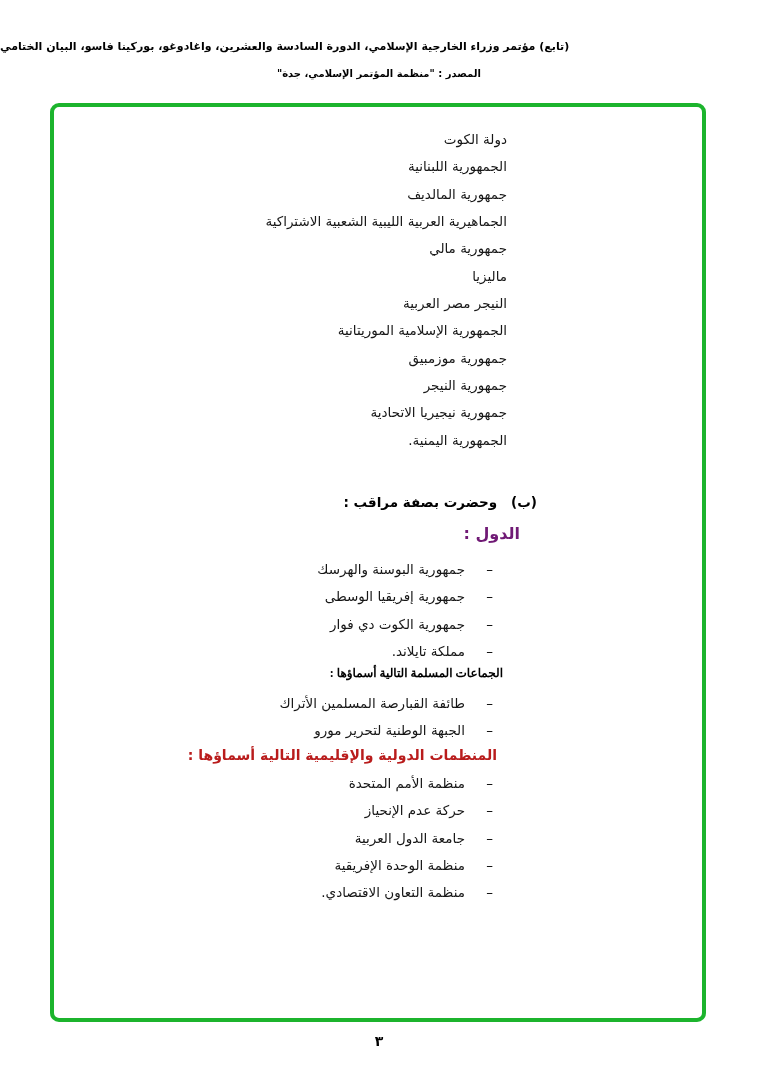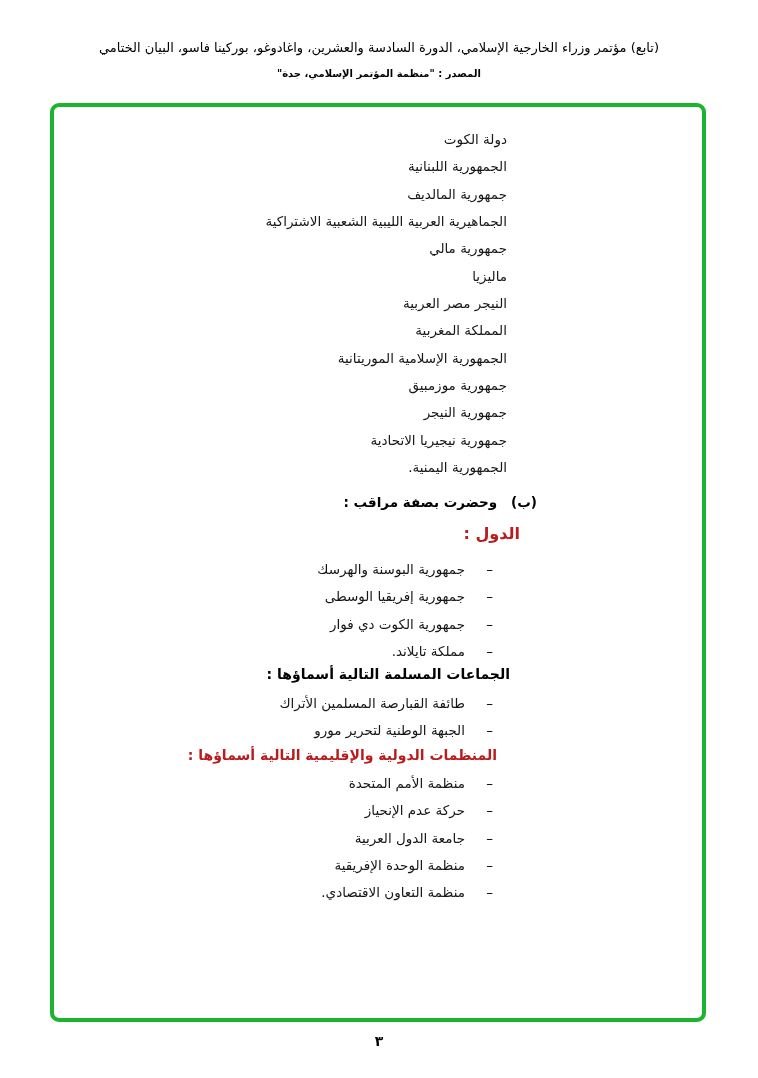--- a/index.html
+++ b/index.html
@@ -4,21 +4,21 @@
 <style>
   html,body { margin:0; padding:0; }
   body {
     width:758px; height:1078px; position:relative;
     background:#ffffff; overflow:hidden;
     font-family:"DejaVu Sans", sans-serif;
     direction:rtl; color:#161616;
   }
   .header-line1 {
     position:absolute; top:40px; left:0; right:0;
-    text-align:center; font-size:13px; font-weight:normal; color:#000;
+    text-align:left; font-size:11px; font-weight:bold; color:#000;
     letter-spacing:0;
   }
   .header-line2 {
     position:absolute; top:68px; left:0; right:0;
     text-align:center; font-size:10px; font-weight:bold; color:#000;
   }
   .frame {
     position:absolute; left:50px; top:103px;
     width:648px; height:911px;
     border:4px solid #1cb42d; border-radius:9px;
@@ -29,29 +29,29 @@
     text-align:right; font-size:13.5px; line-height:27.35px;
     white-space:nowrap;
   }
   .observer-title-row {
     position:absolute; top:494px; right:221px;
     display:flex; flex-direction:row; align-items:baseline; gap:14px;
     font-size:13.5px; font-weight:bold; color:#000; white-space:nowrap;
   }
   .states-heading {
     position:absolute; top:524px; right:238px;
-    font-size:16px; font-weight:bold; color:#b91c1c; white-space:nowrap;margin-left:25px;
+    font-size:16px; font-weight:bold; color:#701a75; white-space:nowrap;margin-left:25px;
   }
   .bullet-list { position:absolute; text-align:right; font-size:13.5px; line-height:27.3px; white-space:nowrap; }
   .bullet-list .bullet-row { display:flex; flex-direction:row; gap:14px; }
   .bullet-list .dash { width:14px; flex:0 0 auto; }
   .states-list { top:556px; right:265px; }
   .groups-heading {
-    position:absolute; top:666px; right:248px;
-    font-size:14px; font-weight:bold; color:#000; white-space:nowrap;
+    position:absolute; top:666px; right:255px;
+    font-size:12px; font-weight:bold; color:#000; white-space:nowrap;font-family:Liberation Serif, serif;
   }
   .groups-list { top:690px; right:265px; }
   .orgs-heading {
     position:absolute; top:747px; right:261px;
     font-size:14px; font-weight:bold; color:#b91c1c; white-space:nowrap;
   }
   .orgs-list { top:770px; right:265px; }
   .page-number {
     position:absolute; top:1033px; left:0; right:0;
     text-align:center; font-size:14px; font-weight:bold; color:#000;
@@ -74,21 +74,20 @@
     <div class="country-row">جمهورية المالديف</div>
 
     <div class="country-row">الجماهيرية العربية الليبية الشعبية الاشتراكية</div>
 
     <div class="country-row">جمهورية مالي</div>
 
     <div class="country-row">ماليزيا</div>
 
     <div class="country-row">النيجر مصر العربية</div>
 
-    <div class="country-row">المملكة المغربية</div>
 
     <div class="country-row">الجمهورية الإسلامية الموريتانية</div>
 
     <div class="country-row">جمهورية موزمبيق</div>
 
     <div class="country-row">جمهورية النيجر</div>
 
     <div class="country-row">جمهورية نيجيريا الاتحادية</div>
 
     <div class="country-row">الجمهورية اليمنية.</div>

